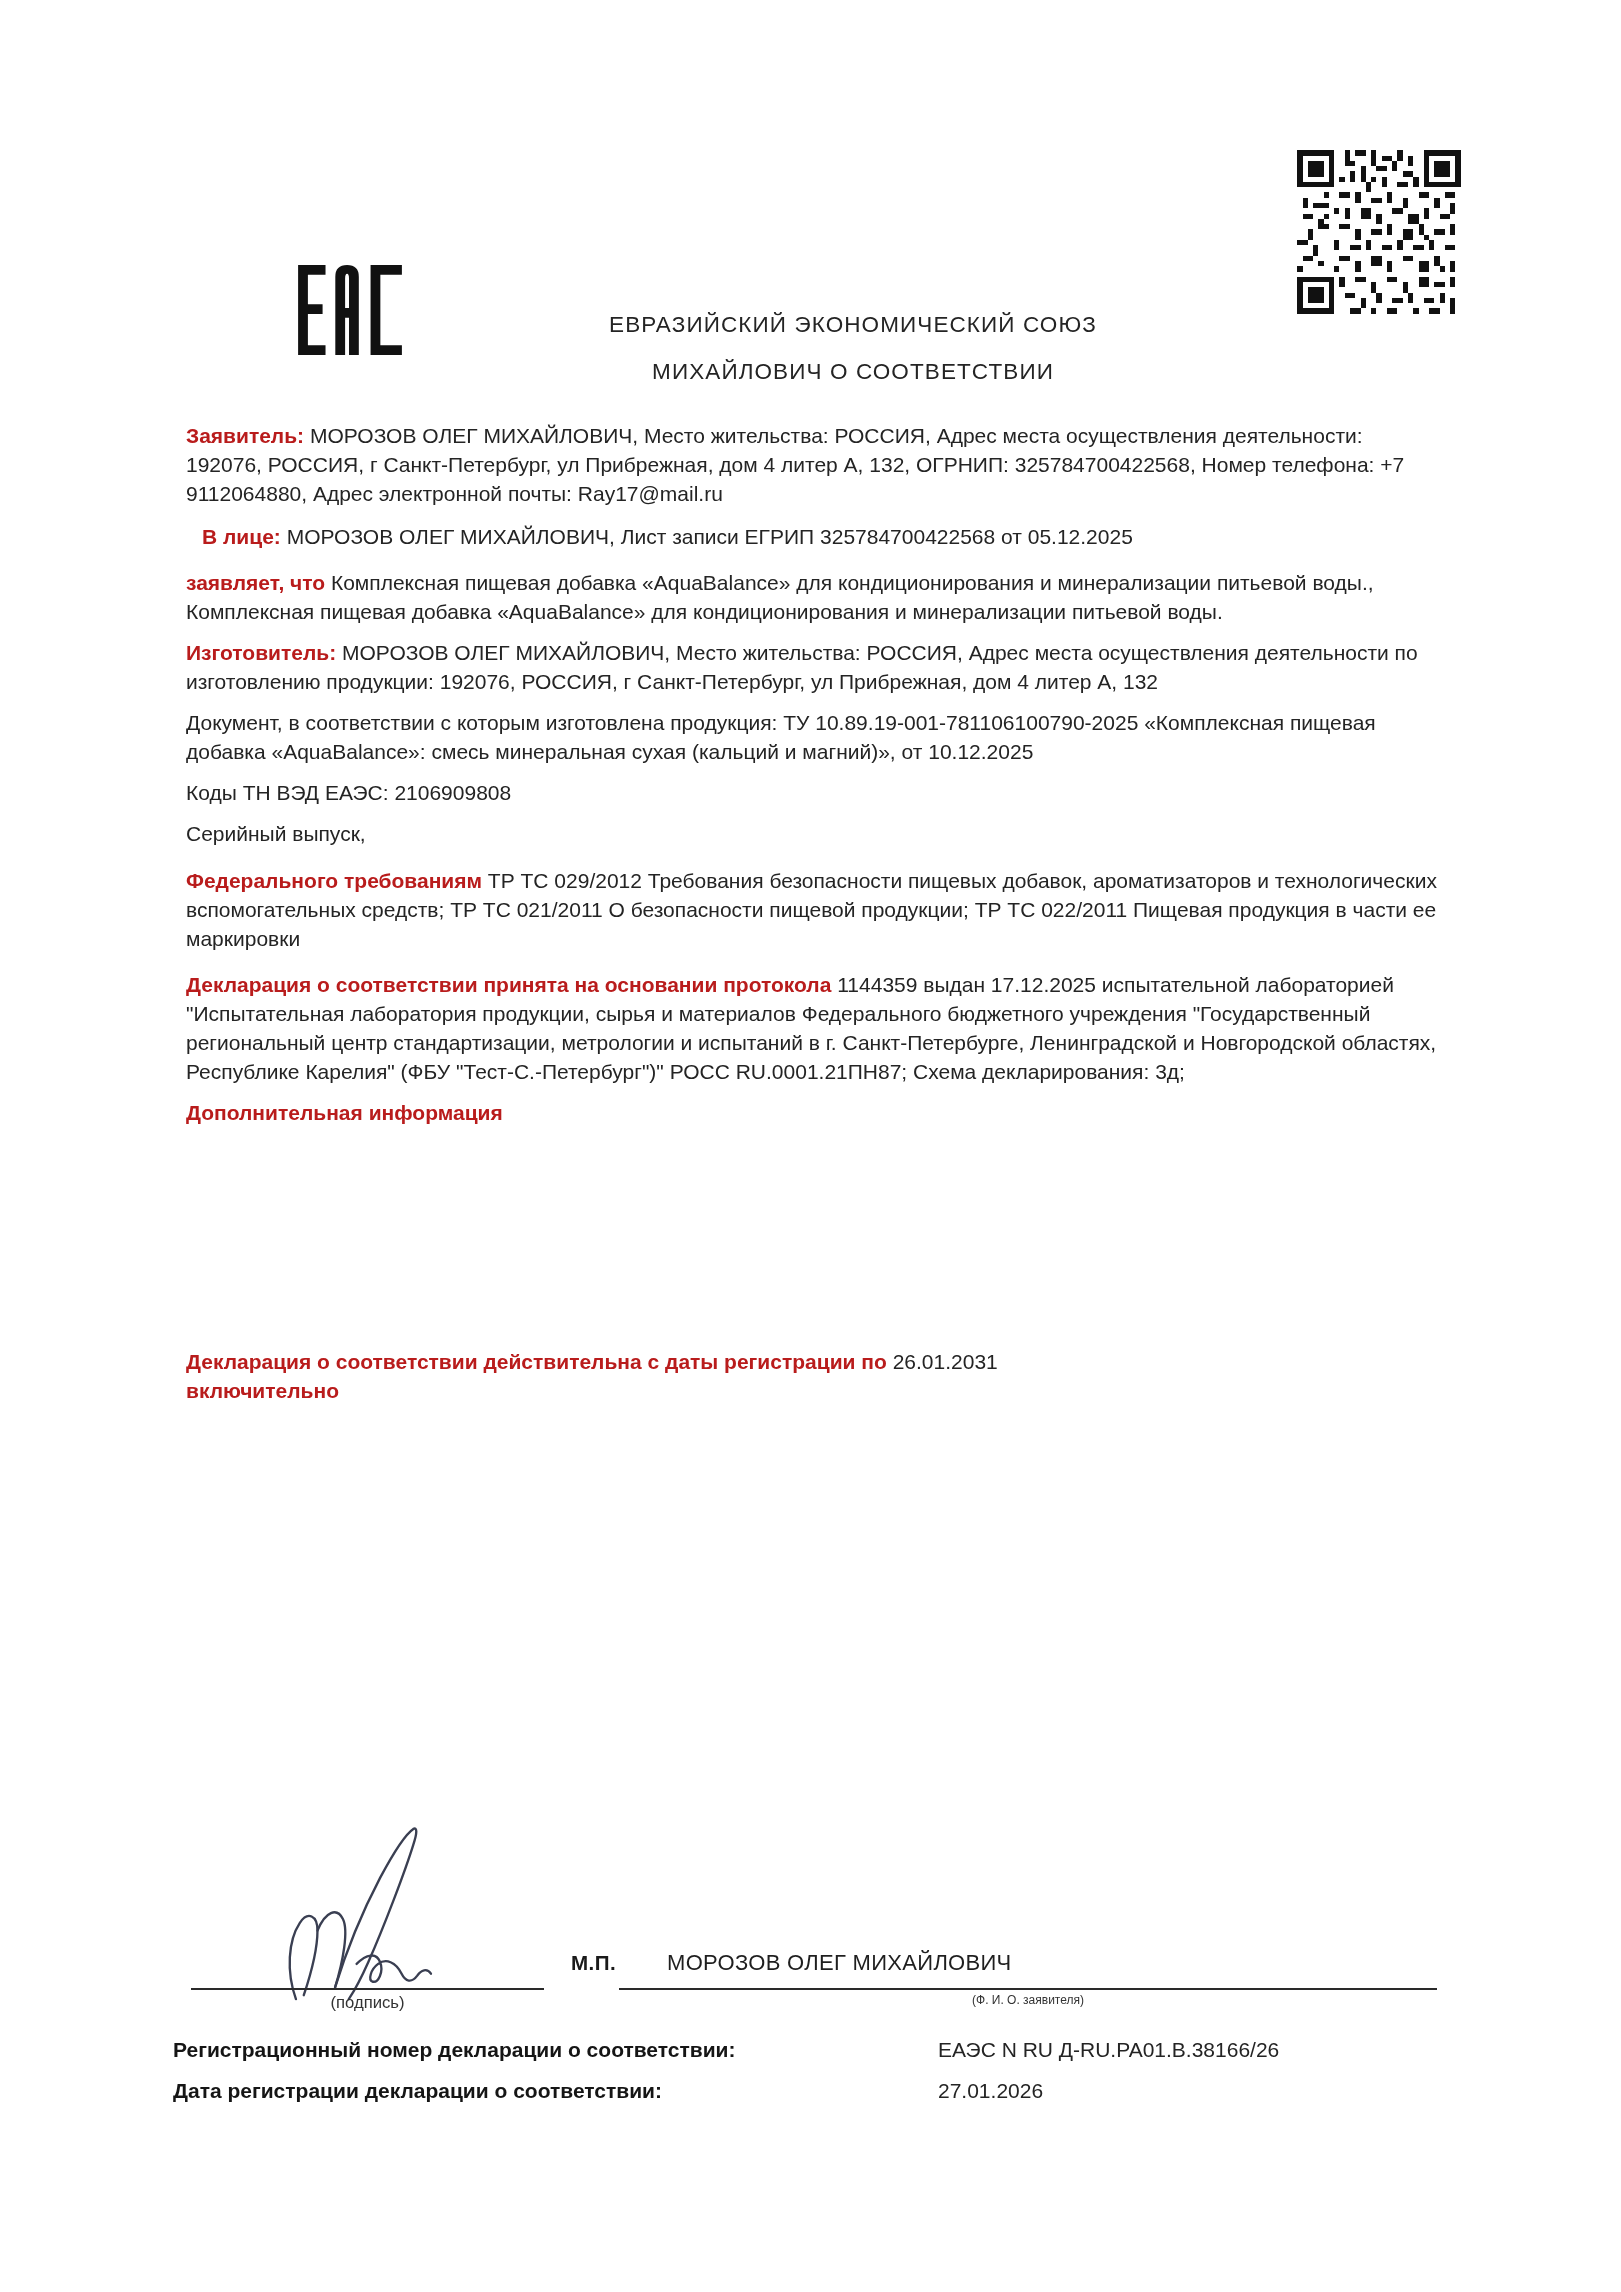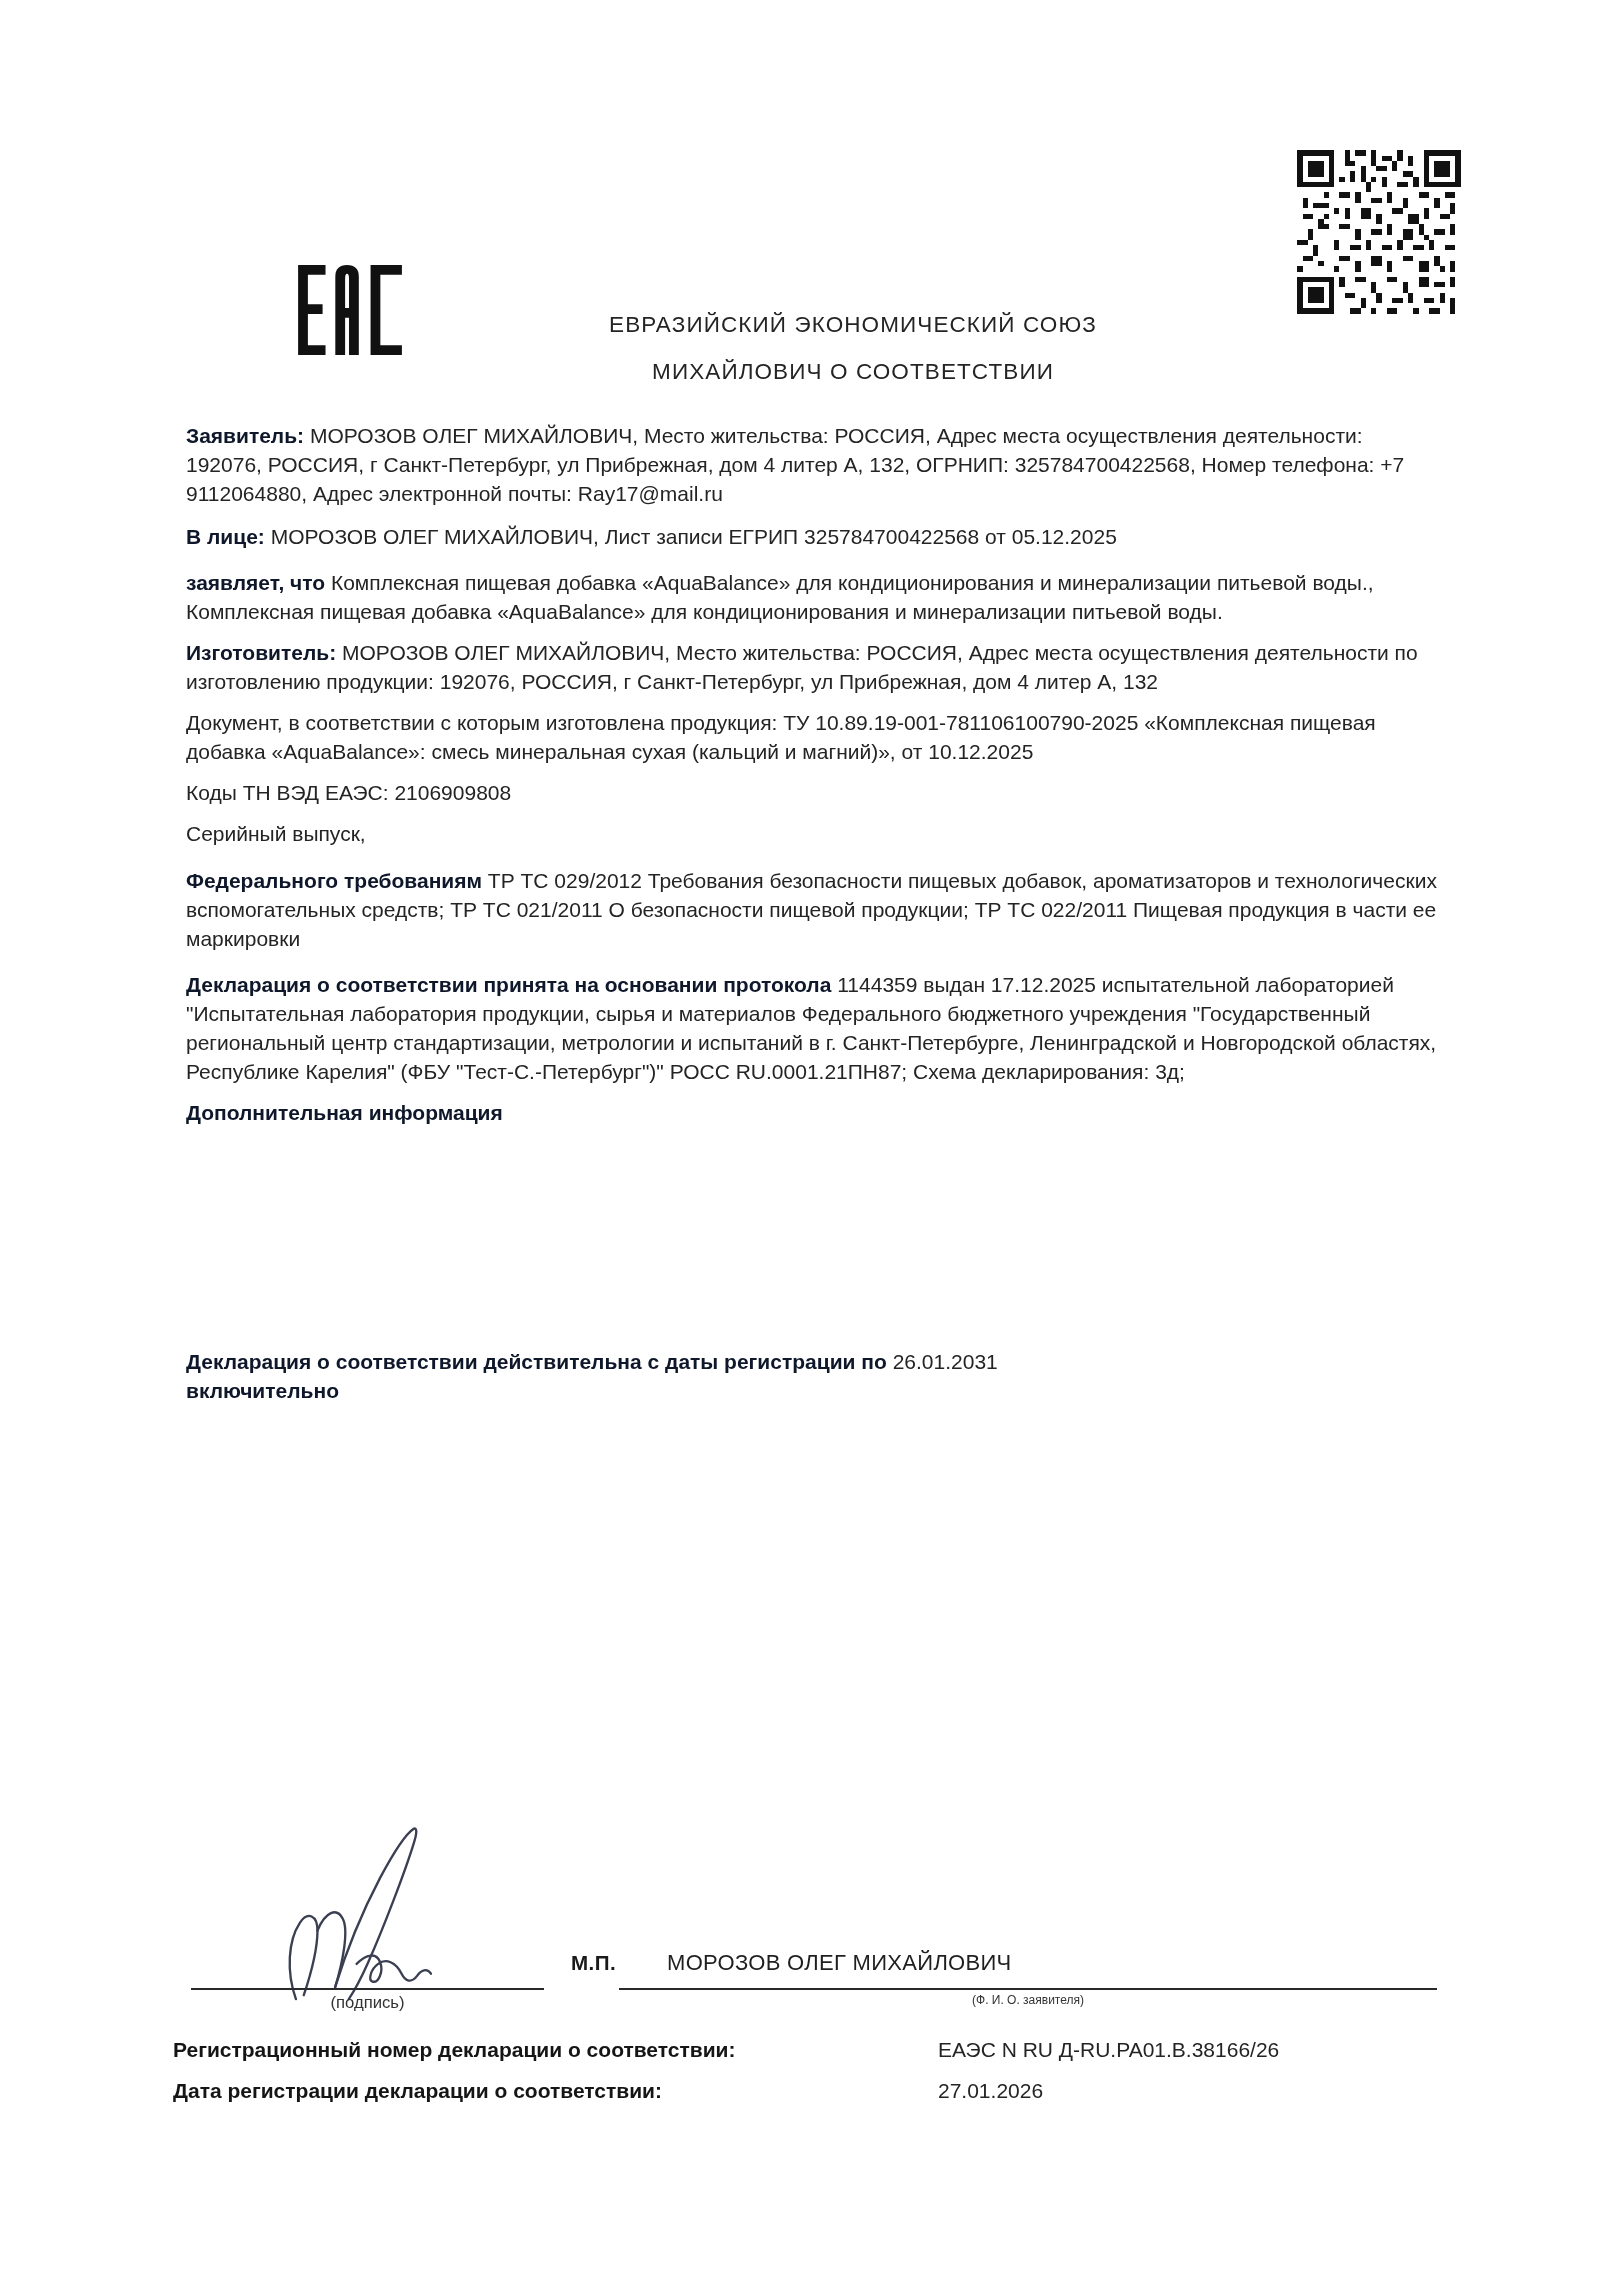--- a/index.html
+++ b/index.html
@@ -65,23 +65,23 @@
     width: 1257px;
   }
   .para {
     font-size: 21px;
     line-height: 29px;
     color: #242424;
     margin: 0 0 0 0;
     text-align: left;
   }
   .para + .para { margin-top: 12px; }
-  .gap-sm { margin-top: 13.7px !important; }
+  .gap-sm { margin-top: 13.7px !important; margin-left: 16px; }
   .gap-md { margin-top: 17.6px !important; }
-  b, .b { font-weight: bold; color: #0f172a; }
+  b, .b { font-weight: bold; color: #b91c1c; }
 
   
   .validity {
     position: absolute;
     left: 186px;
     top: 1347px;
     width: 1257px;
     font-size: 21px;
     line-height: 29px;
     color: #242424;

